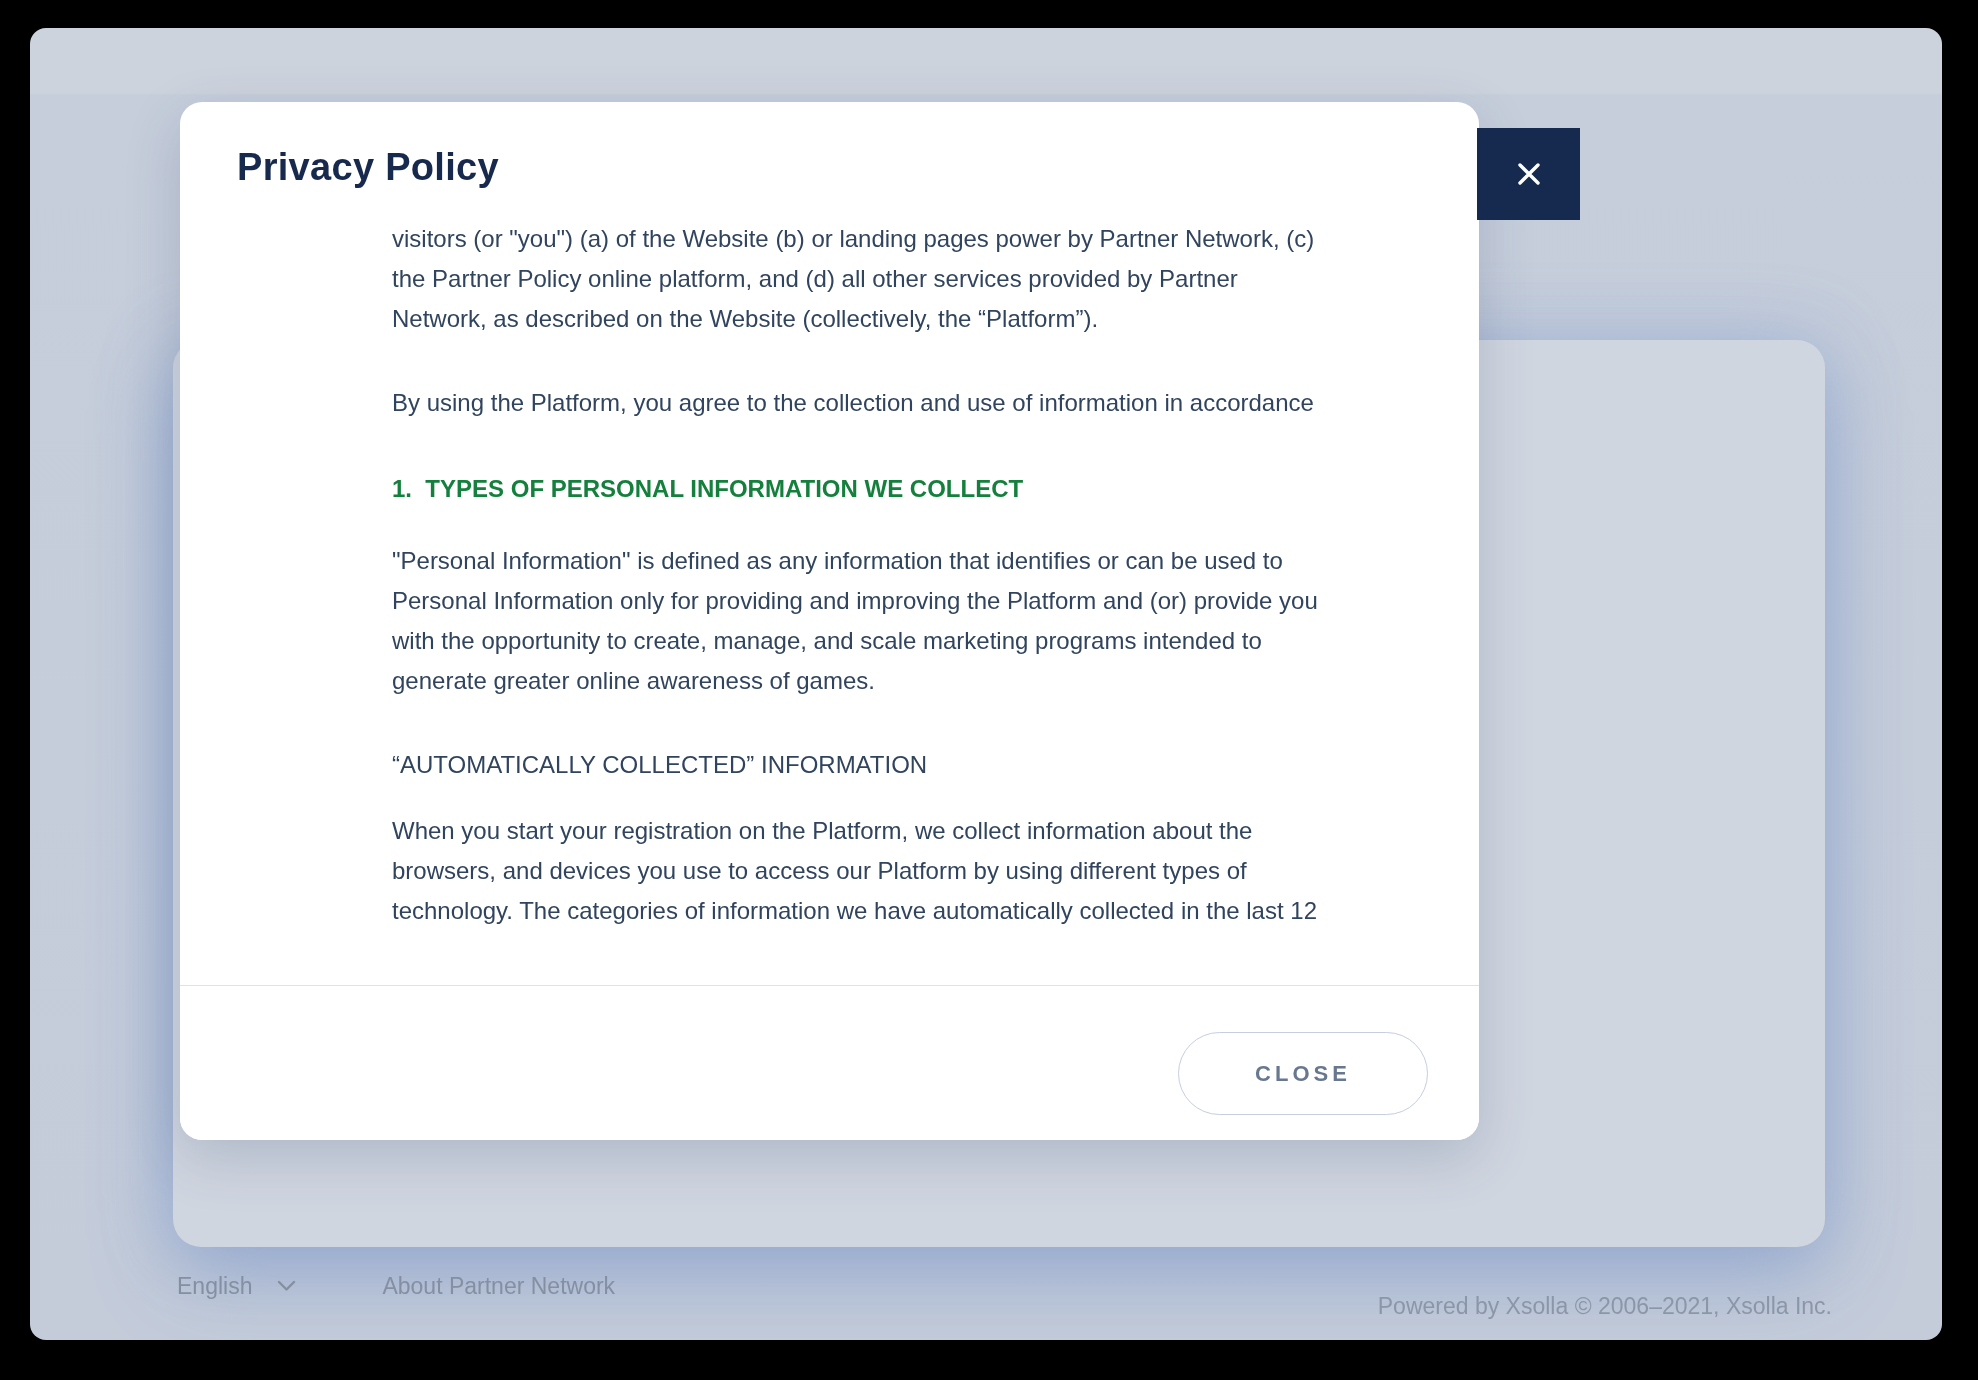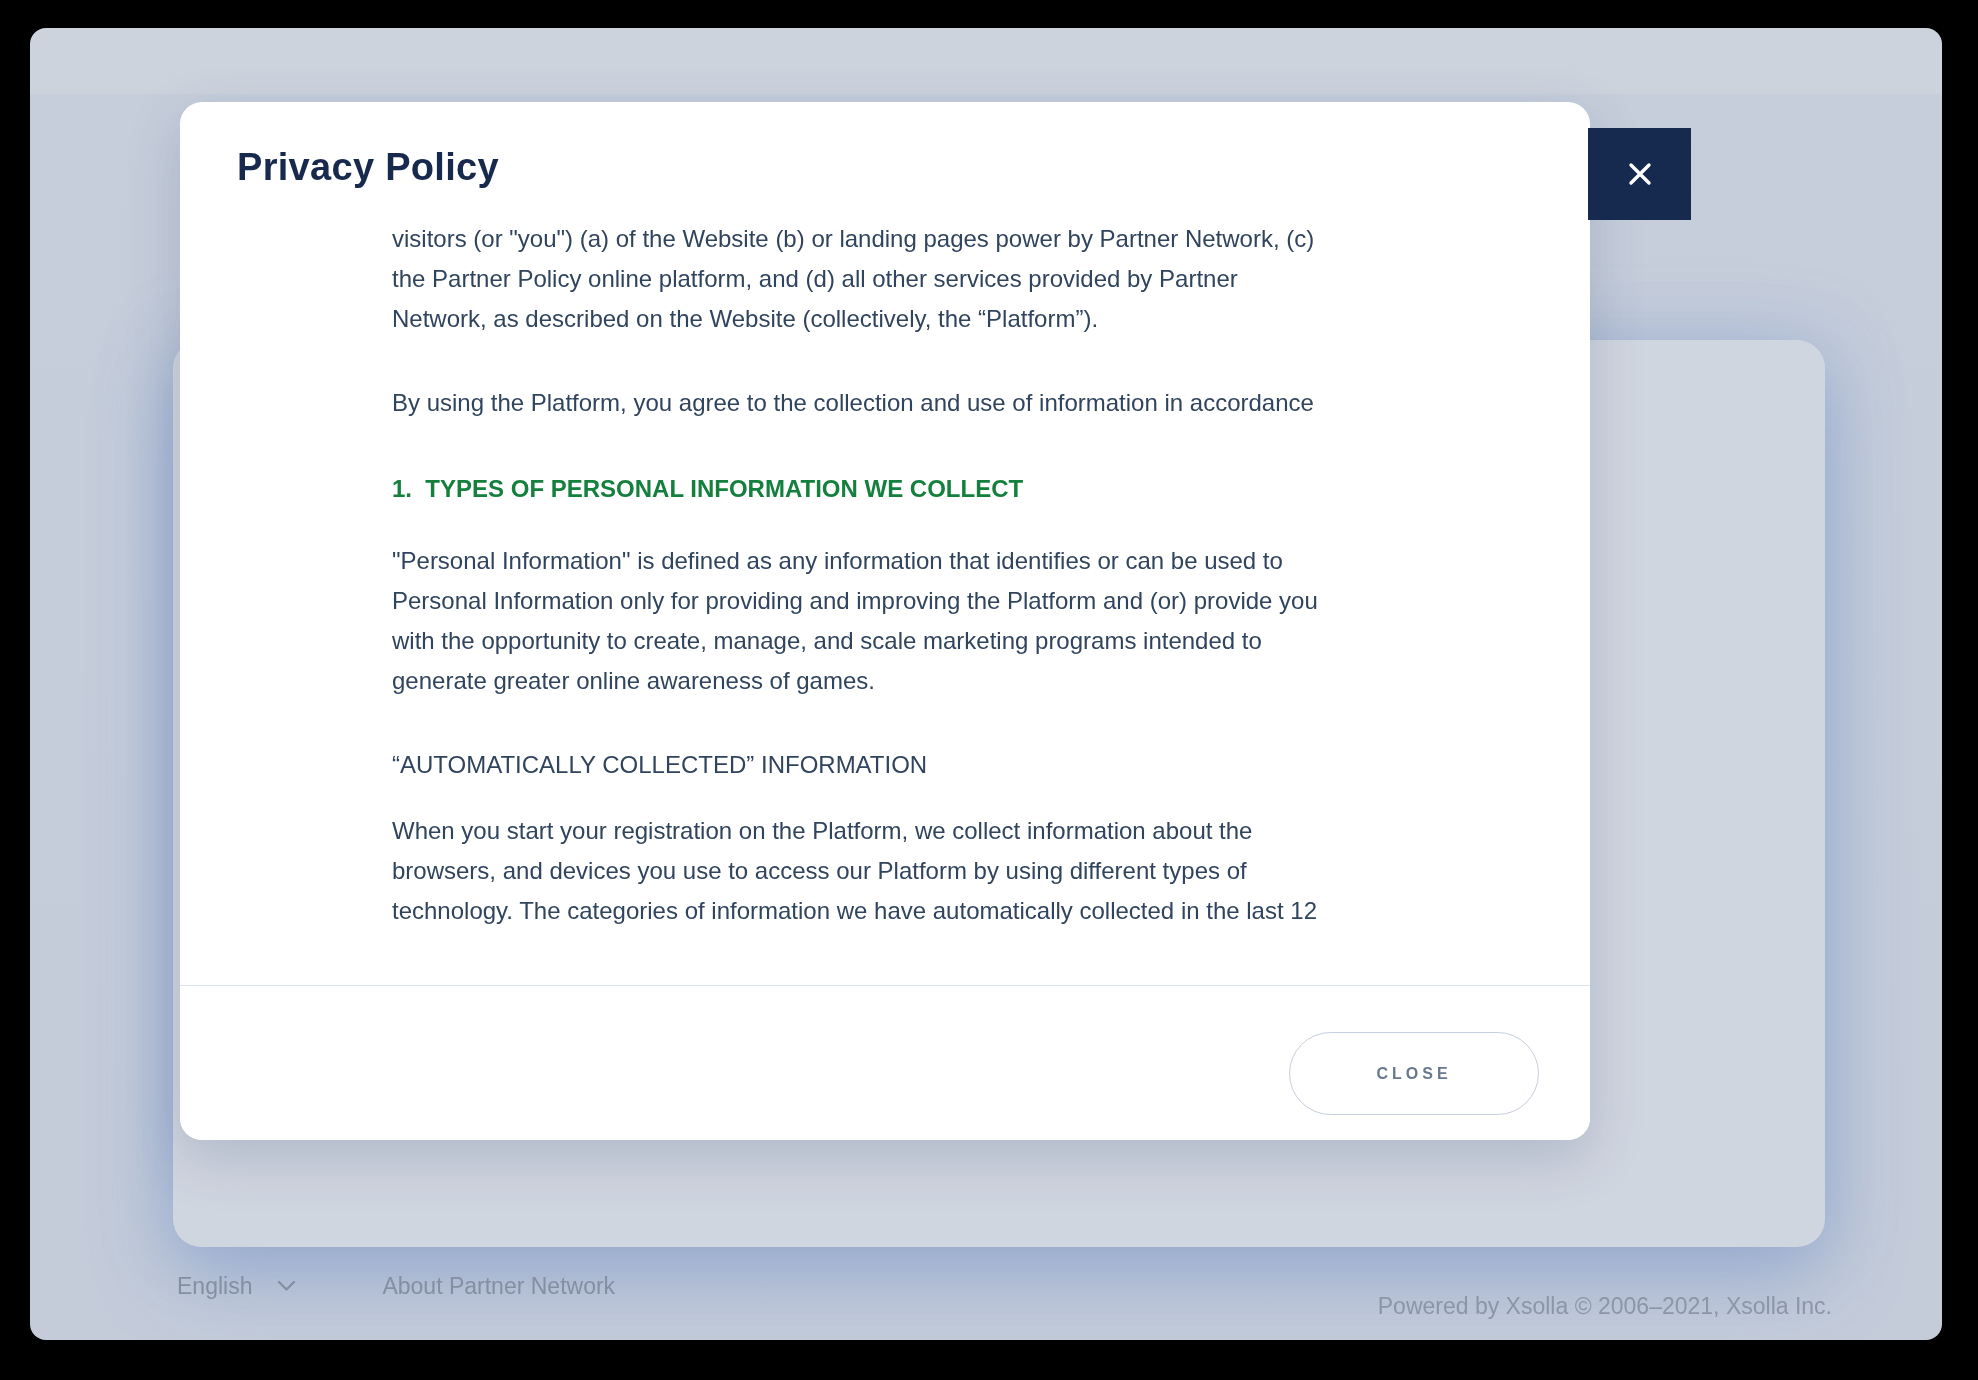--- a/index.html
+++ b/index.html
@@ -24,21 +24,21 @@
     left:143px; top:312px;
     width:1652px; height:907px;
     background:#d0d6e0;
     border-radius:28px;
     box-shadow:0 30px 80px rgba(110,140,195,.45), 0 0 70px rgba(130,158,210,.35);
   }
   
   .modal {
     position:absolute;
     left:150px; top:74px;
-    width:1410px; height:1038px;
+    width:1299px; height:1038px;
     background:#ffffff;
     border-radius:22px;
     box-shadow:0 18px 55px rgba(45,65,105,.20);
   }
   .modal-title {
     position:absolute;
     left:57px; top:44px;
     font-size:38px;
     font-weight:bold;
     letter-spacing:.3px;
@@ -87,21 +87,21 @@
   }
   .close-pill {
     position:absolute;
     top:46px; right:51px;
     width:250px; height:83px;
     border-radius:42px;
     border:1px solid #c5cfde;
     background:#ffffff;
     color:#68788f;
     font-family:"Liberation Sans", sans-serif;
-    font-size:16px;
+    font-size:22px;
     font-weight:bold;
     letter-spacing:4px;
     display:flex; align-items:center; justify-content:center;
     cursor:pointer;
   }
   
   .page-footer {
     position:absolute;
     left:147px; right:110px;
     top:1236px; height:44px;

